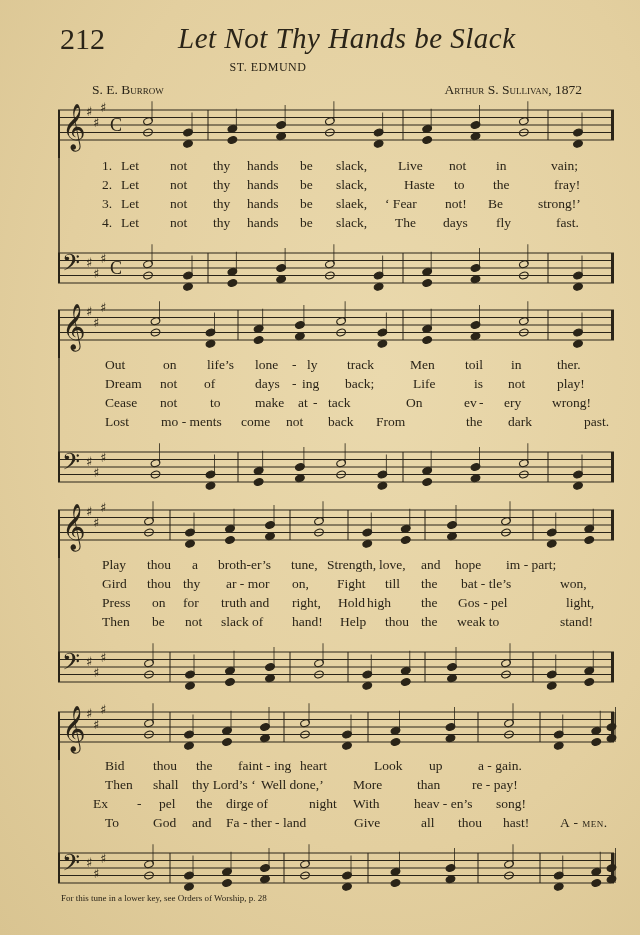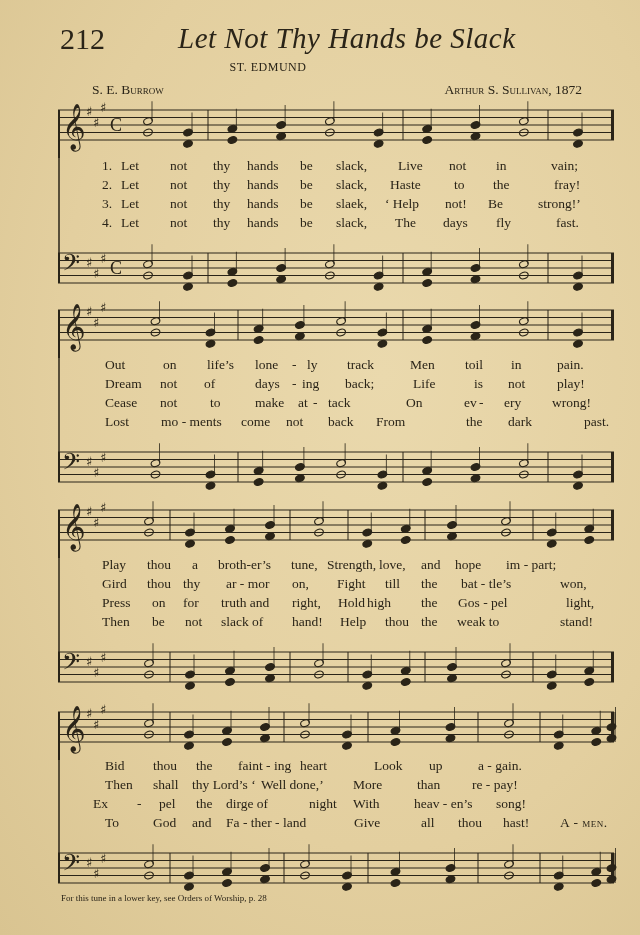--- a/index.html
+++ b/index.html
@@ -445,34 +445,34 @@
   <span style="left:551px">vain;</span>
 </div>
 <div class="lyric-row" style="top:177px">
   <span style="left:102px">2.</span>
   <span style="left:121px">Let</span>
   <span style="left:170px">not</span>
   <span style="left:213px">thy</span>
   <span style="left:247px">hands</span>
   <span style="left:300px">be</span>
   <span style="left:336px">slack,</span>
-  <span style="left:390px">Haste</span>
+  <span style="left:404px">Haste</span>
   <span style="left:454px">to</span>
   <span style="left:493px">the</span>
   <span style="left:554px">fray!</span>
 </div>
 <div class="lyric-row" style="top:196px">
   <span style="left:102px">3.</span>
   <span style="left:121px">Let</span>
   <span style="left:170px">not</span>
   <span style="left:213px">thy</span>
   <span style="left:247px">hands</span>
   <span style="left:300px">be</span>
   <span style="left:336px">slaek,</span>
-  <span style="left:385px">‘ Help</span>
+  <span style="left:385px">‘ Fear</span>
   <span style="left:445px">not!</span>
   <span style="left:488px">Be</span>
   <span style="left:538px">strong!’</span>
 </div>
 <div class="lyric-row" style="top:215px">
   <span style="left:102px">4.</span>
   <span style="left:121px">Let</span>
   <span style="left:170px">not</span>
   <span style="left:213px">thy</span>
   <span style="left:247px">hands</span>
@@ -488,21 +488,21 @@
   <span style="left:105px">Out</span>
   <span style="left:163px">on</span>
   <span style="left:207px">life’s</span>
   <span style="left:255px">lone</span>
   <span style="left:292px">-</span>
   <span style="left:307px">ly</span>
   <span style="left:347px">track</span>
   <span style="left:410px">Men</span>
   <span style="left:465px">toil</span>
   <span style="left:511px">in</span>
-  <span style="left:557px">pain.</span>
+  <span style="left:557px">ther.</span>
 </div>
 <div class="lyric-row" style="top:376px">
   <span style="left:105px">Dream</span>
   <span style="left:160px">not</span>
   <span style="left:204px">of</span>
   <span style="left:255px">days</span>
   <span style="left:292px">-</span>
   <span style="left:302px">ing</span>
   <span style="left:345px">back;</span>
   <span style="left:413px">Life</span>

